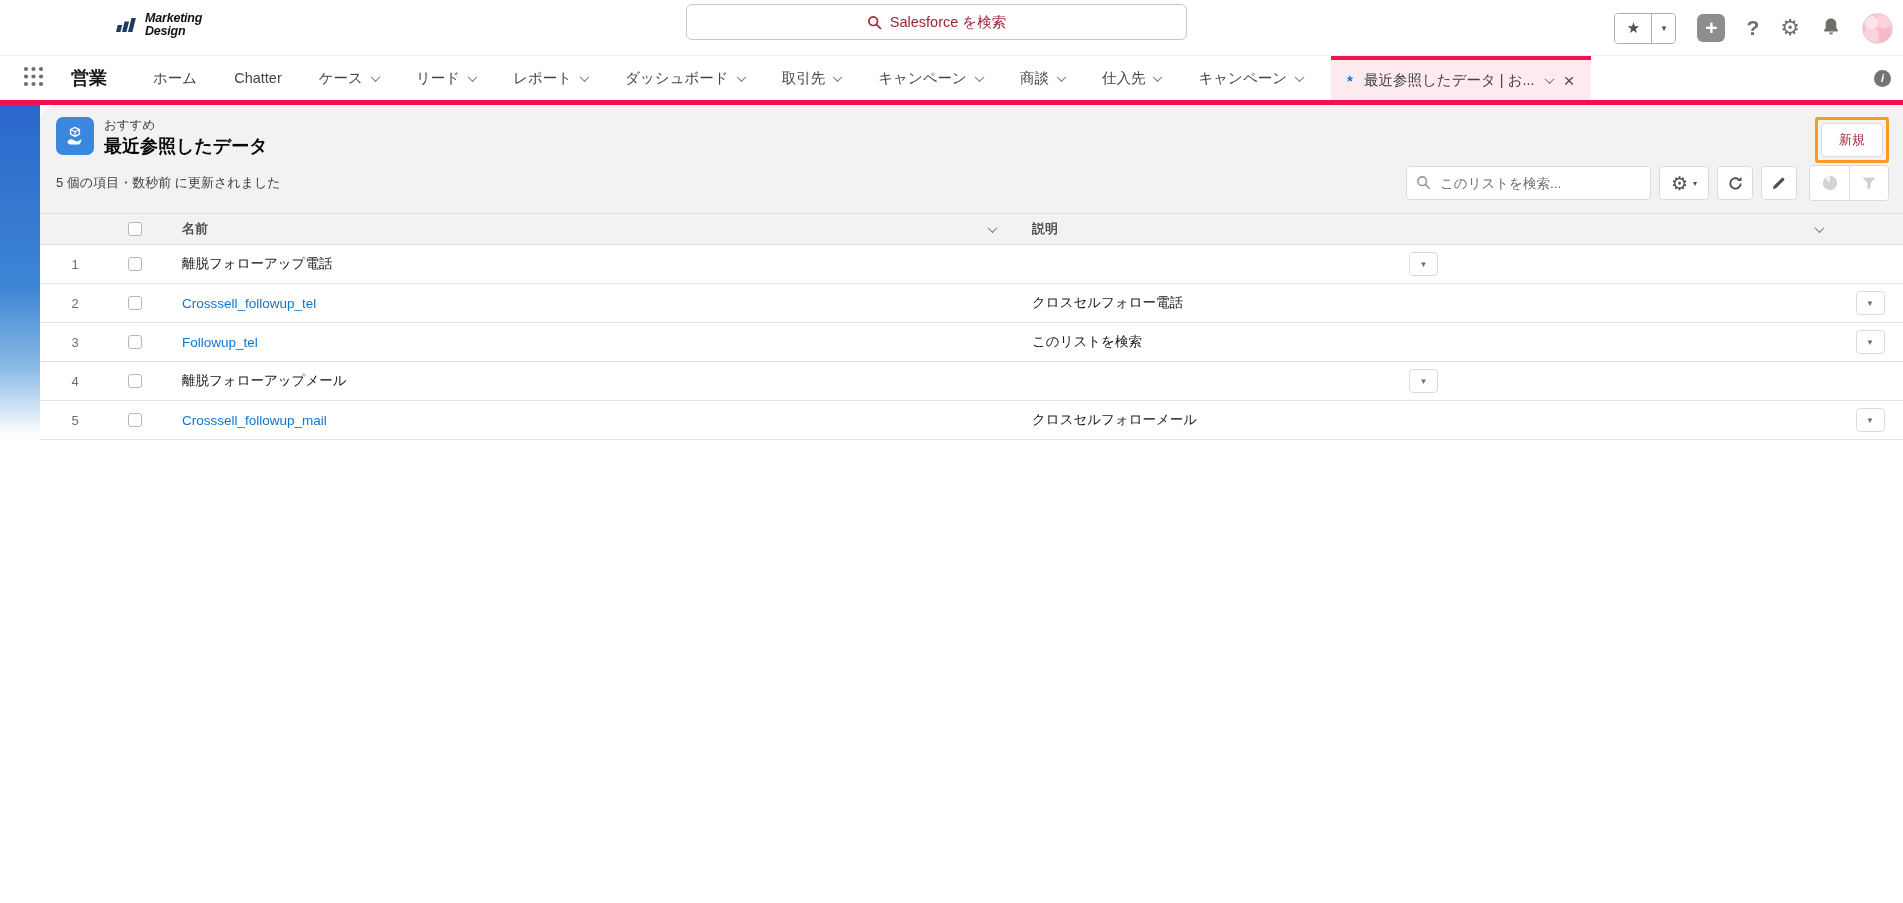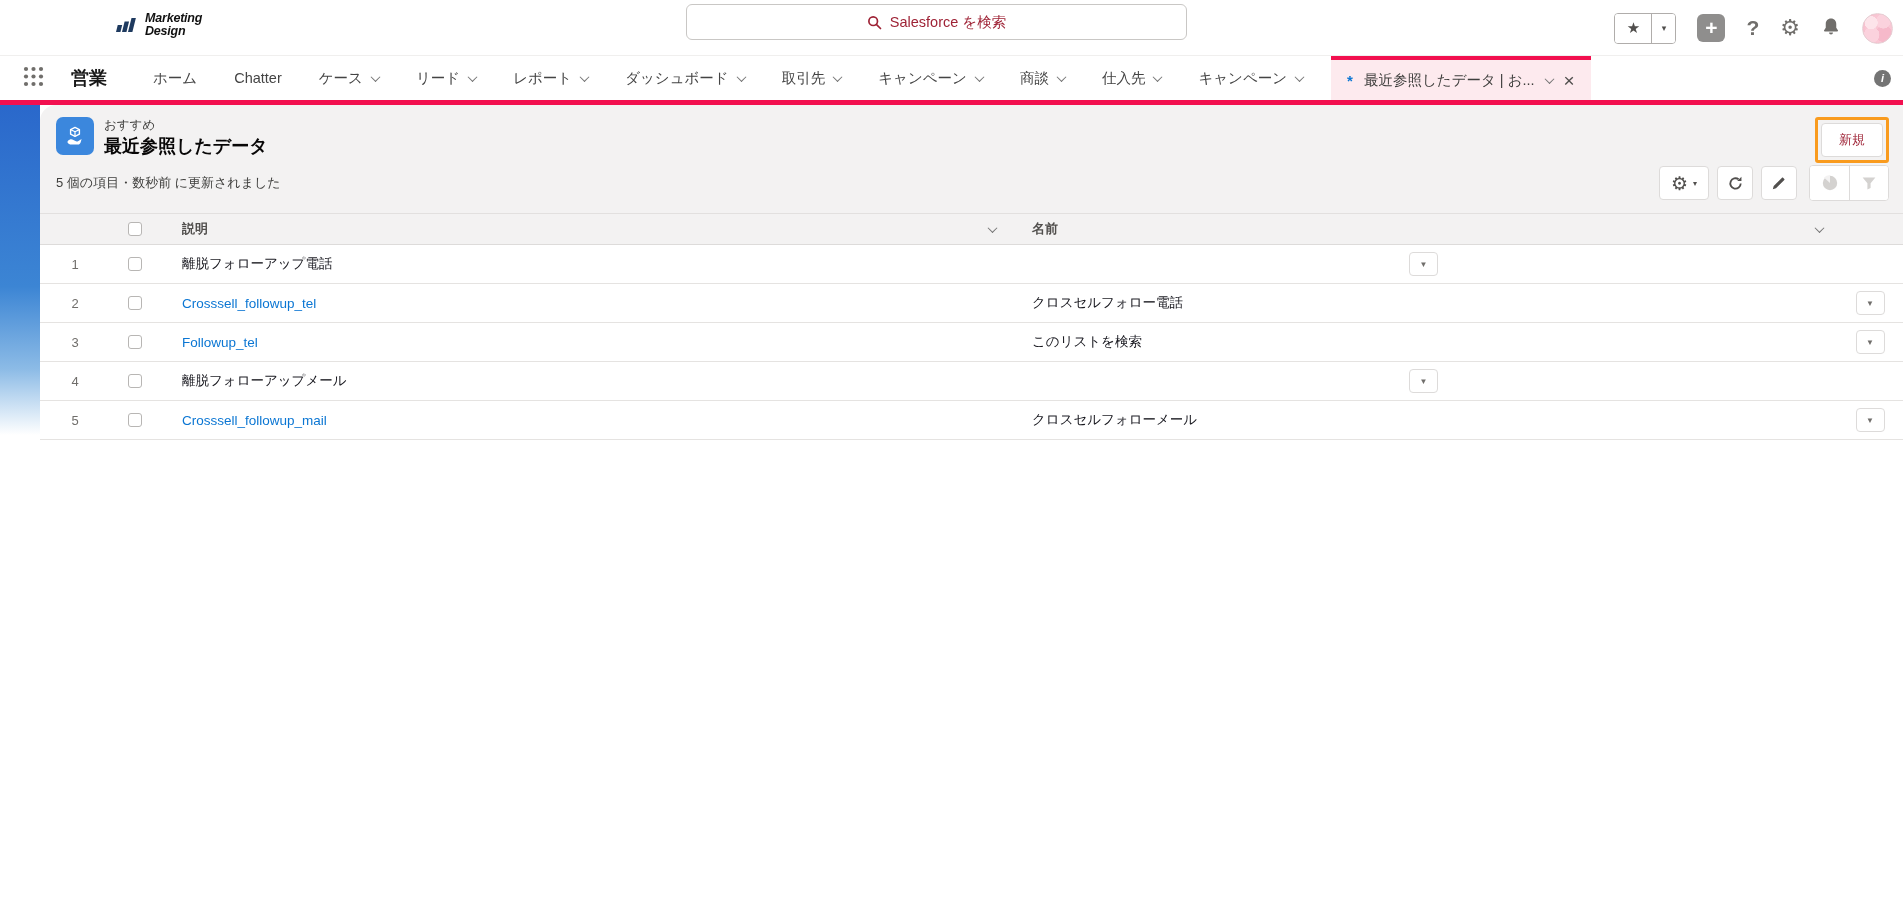--- a/index.html
+++ b/index.html
@@ -248,20 +248,27 @@
             <h1 class="title">最近参照したデータ</h1>
           </div>
           <div class="highlight-box">
             <button class="new-btn">新規</button>
           </div>
         </div>
 
         <div class="head-row2">
           <div class="meta">5 個の項目・数秒前 に更新されました</div>
           <div class="controls">
+            <div class="list-search">
+              <svg width="15" height="15" viewBox="0 0 16 16">
+                <circle cx="6.6" cy="6.6" r="4.6" fill="none" stroke="#9b9997" stroke-width="1.7"></circle>
+                <line x1="10.2" y1="10.2" x2="14.4" y2="14.4" stroke="#9b9997" stroke-width="1.7" stroke-linecap="round"></line>
+              </svg>
+              <input type="text" placeholder="このリストを検索..." style="">
+            </div>
             <button class="icon-btn settings-btn">
               <span class="gear-glyph">⚙</span>
               <span class="mini-caret">▾</span>
             </button>
             <button class="icon-btn sq">
               <svg width="17" height="17" viewBox="0 0 16 16">
                 <path d="M12.9 8A4.9 4.9 0 1 1 10.9 4" fill="none" stroke="#514f4d" stroke-width="1.7"></path>
                 <path d="M13.6 1.6v4h-4z" fill="#514f4d"></path>
               </svg>
             </button>
@@ -286,25 +293,25 @@
           </div>
         </div>
       </div>
 
       <div class="thead">
         <div></div>
         <div class="c-check">
             <span class="checkbox"></span>
           </div>
         <div class="th c-pad">
-          <span>説明</span>
+          <span>名前</span>
           <span class="chev"></span>
         </div>
         <div class="th c-pad">
-          <span>名前</span>
+          <span>説明</span>
           <span class="chev"></span>
         </div>
         <div></div>
       </div>
 
       <div id="rows">
   <div class="trow">
     <div class="c-num">1</div>
     <div class="c-check">
               <span class="checkbox"></span>

